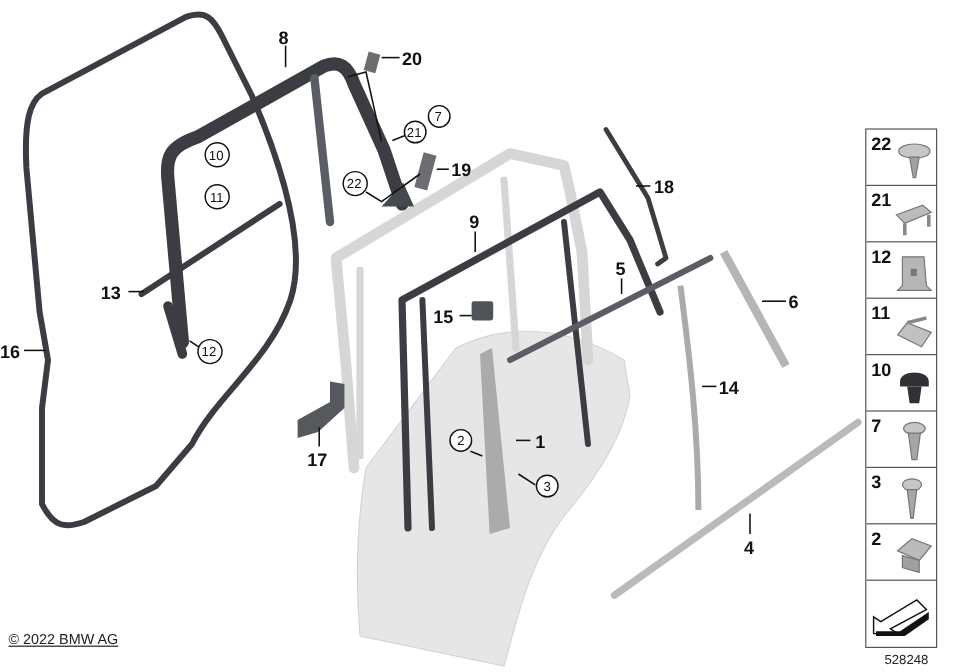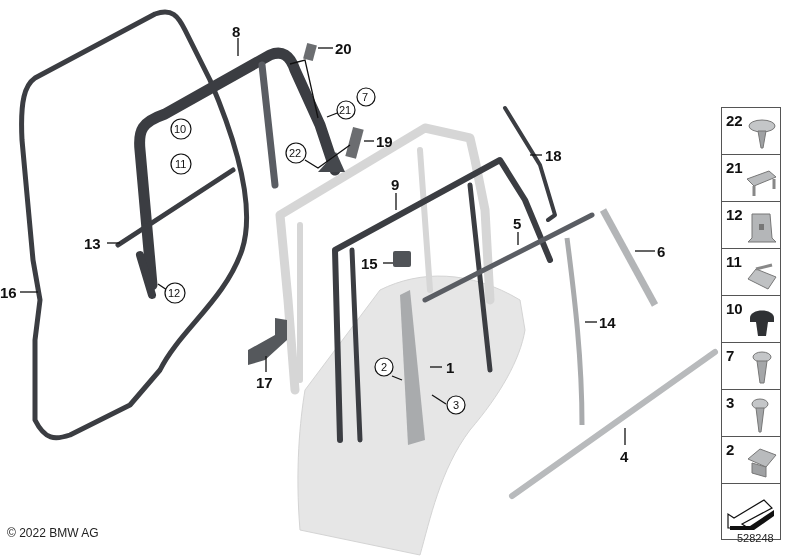--- a/index.html
+++ b/index.html
@@ -10,22 +10,22 @@
   .leader { stroke: #111; stroke-width: 1.3; fill: none; }
   .circle { fill: #fff; stroke: #111; stroke-width: 1.2; }
   .seal { fill: none; stroke: #3b3d42; stroke-linecap: round; stroke-linejoin: round; }
   .seal-light { fill: none; stroke: #5a5d63; stroke-linecap: round; stroke-linejoin: round; }
   .frame { fill: none; stroke: #d6d6d6; stroke-linecap: round; stroke-linejoin: round; }
   .legend { position: absolute; left: 721px; top: 107px; width: 58px; border: 1px solid #555; background: #fff; }
   .legend-cell { position: relative; height: 47px; border-bottom: 1px solid #555; box-sizing: border-box; }
   .legend-cell:last-child { border-bottom: none; height: 55px; }
   .legend-num { position: absolute; left: 4px; top: 4px; font-weight: bold; font-size: 15px; color: #111; }
   .legend-icon { position: absolute; right: 2px; bottom: 2px; width: 34px; height: 38px; }
-  .copyright { position: absolute; left: 7px; top: 526px; font-size: 12px; color: #222; }
-  .docnum { position: absolute; left: 737px; top: 532px; font-size: 11px; color: #222; }
+  .copyright { position: absolute; left: 7px; top: 526px; font-size: 12px; color: #222; text-decoration: underline; }
+  .docnum { position: absolute; left: 737px; top: 544px; font-size: 11px; color: #222; }
 </style>
 </head>
 <body>
 
 <svg id="diagram" viewBox="0 0 800 560" xmlns="http://www.w3.org/2000/svg">
 
   <g>
     <path d="M305 390 C 300 420, 295 470, 300 530 L 420 555 C 430 520, 440 470, 470 430 C 500 395, 520 360, 525 330 L 520 300 C 470 270, 420 270, 380 290 Z" fill="#e6e6e6" stroke="#d4d4d4" stroke-width="1"></path>
     <path d="M280 215 L 425 128 L 470 138 L 475 160 L 485 210 L 490 300 M 280 215 L 288 300 L 295 390" class="frame" stroke-width="9"></path>
     <path d="M300 225 L 300 380 M 420 150 L 430 290" class="frame" stroke-width="6"></path>

